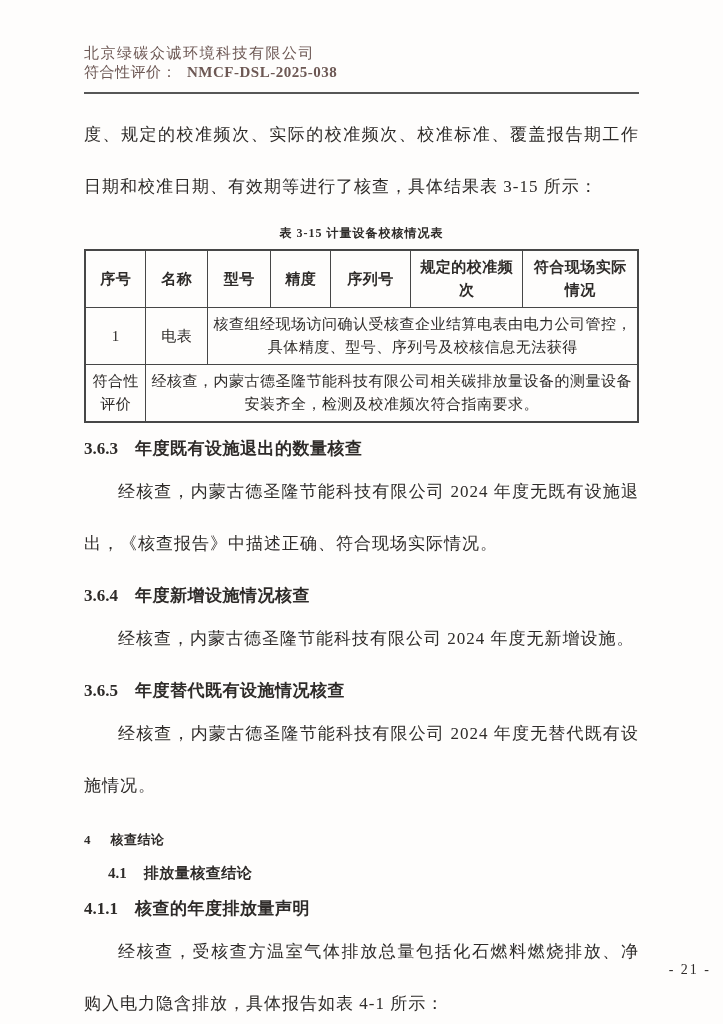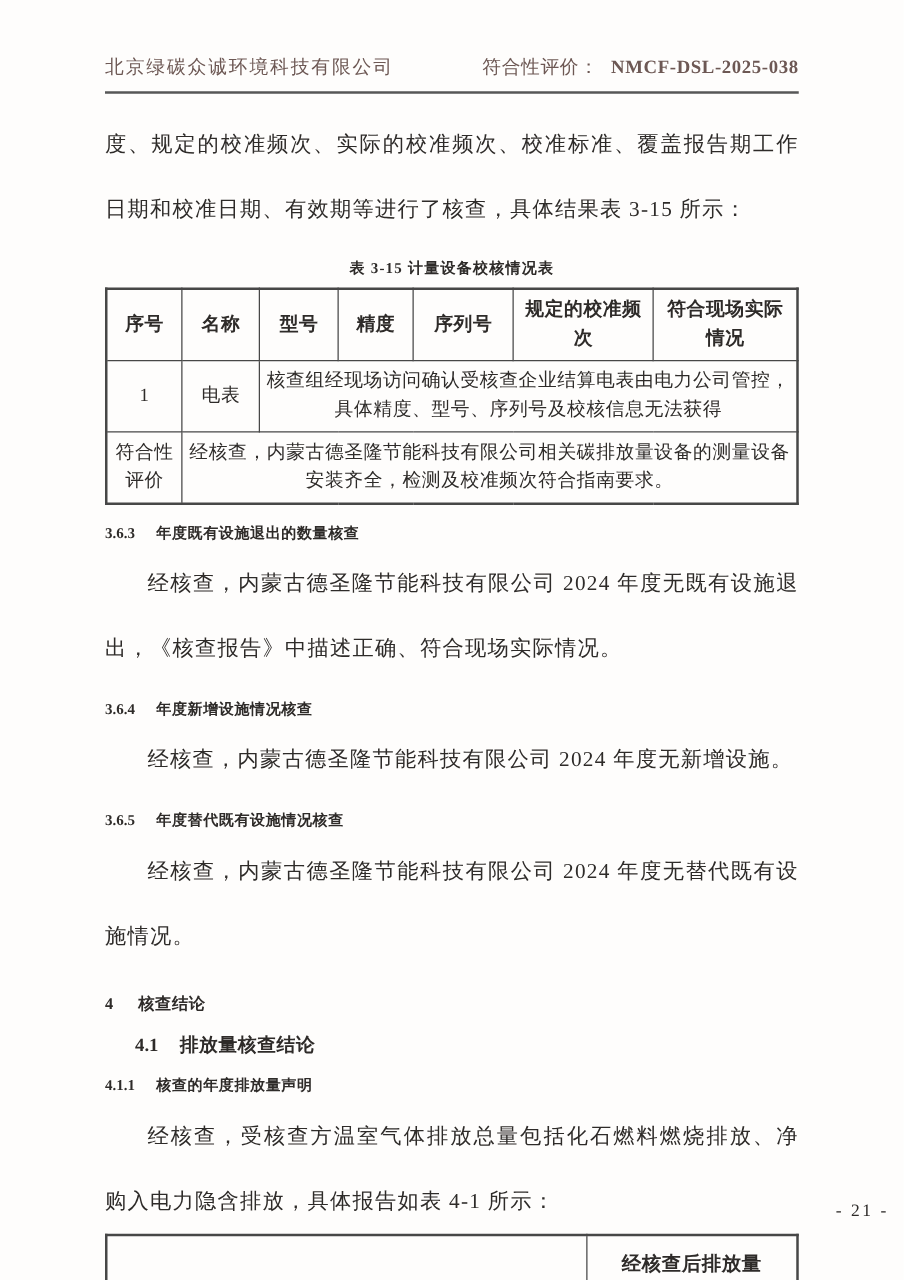--- a/index.html
+++ b/index.html
@@ -20,20 +20,21 @@
     color:var(--body-text);
     font-family:"Liberation Serif","DejaVu Serif",serif;
   }
   
   .doc-header{
     display:flex;justify-content:space-between;align-items:baseline;
     font-size:15px;color:var(--header-text);
     padding:4px 0 10px 0;
     border-bottom:2px solid var(--header-rule);
     letter-spacing:1.5px;
+    flex-direction:column;
   }
   .doc-no{letter-spacing:0.5px;}
   .doc-no .doc-no-value{font-weight:bold;margin-left:10px;letter-spacing:0.5px;}
   
   .para{
     font-size:17px;line-height:52px;
     text-align:justify;letter-spacing:1px;
     margin:0;
   }
   .p-intro{margin-top:15px;}
@@ -54,21 +55,21 @@
     font-size:15px;line-height:23px;
     padding:5px 3px;letter-spacing:0.5px;
     word-break:break-all;
   }
   th{font-weight:bold;}
   .t315 th{height:40px;}
   .t315 td{height:46px;}
   .t41 td{height:34px;font-weight:bold;font-size:15.5px;}
   
   .sec-h{
-    font-weight:bold;font-size:12px;
+    font-weight:bold;font-size:17px;
     letter-spacing:0.5px;margin:14px 0 0 0;
   }
   .sec-h .sec-num{display:inline-block;margin-right:17px;letter-spacing:0;}
   .h-l1{font-size:13px;margin-top:19px;}
   .h-l1 .sec-num{margin-right:20px;}
   .h-l2{font-size:15px;margin-top:15px;margin-left:24px;}
   
   .page-footer{
     position:absolute;left:0;right:12px;bottom:46px;
     text-align:right;font-size:14px;letter-spacing:2px;

